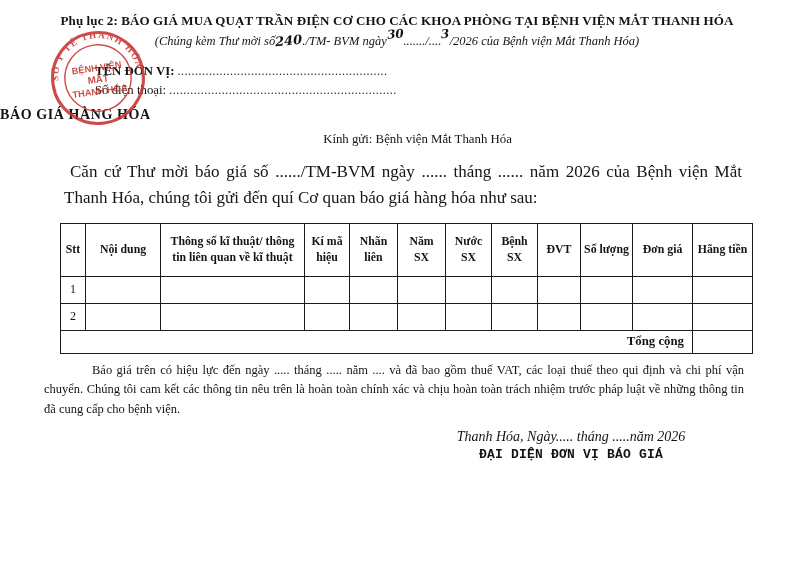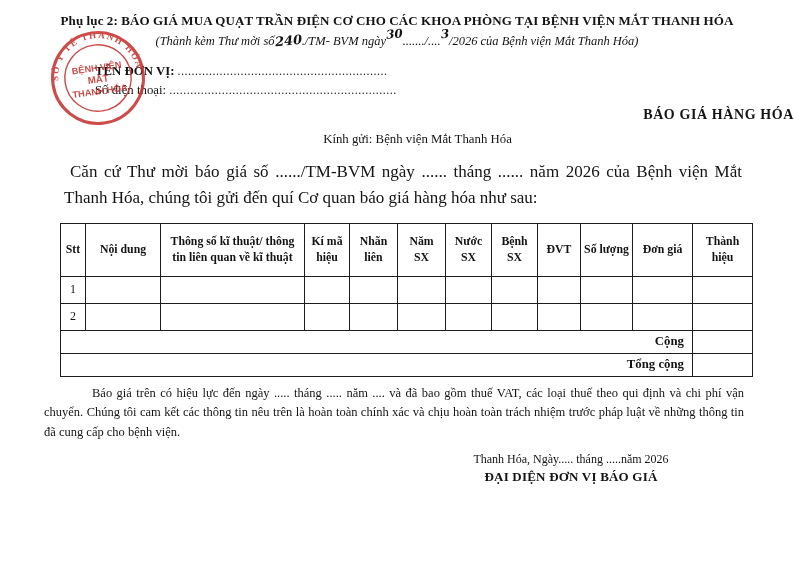--- a/index.html
+++ b/index.html
@@ -16,21 +16,21 @@
   .title-line { font-weight:bold; font-size:13px; letter-spacing:.1px; white-space:nowrap; }
   .attachment-line { margin-top:4px; font-style:italic; font-size:12.5px; }
   .hw { font-family:"DejaVu Serif", serif; font-style:italic; font-weight:bold; font-size:13px; display:inline-block; transform:rotate(-5deg); }
   .hw-sup { position:relative; top:-7px; font-size:12px; }
 
   .org-fields { margin:13px 0 0 95px; font-size:12.8px; line-height:19px; }
   .org-fields .row { white-space:nowrap; }
   .org-fields .lbl-bold { font-weight:bold; }
   .org-fields .dots { font-size:12px; letter-spacing:.5px; color:#222; }
 
-  .doc-heading { margin-top:7px; text-align:right; font-weight:bold; font-size:14px; letter-spacing:.6px;margin-left:36px; }
+  .doc-heading { margin-top:7px; text-align:left; font-weight:bold; font-size:14px; letter-spacing:.6px; }
   .salutation { margin-top:9px; text-align:center; font-size:12.8px;padding-left:41px; }
 
   .intro { margin:12px 52px 0 64px; font-size:17px; line-height:1.55; text-align:justify; text-indent:6px; }
 
   table.quote {
     margin:11px 0 0 60px;
     width:692px;
     border-collapse:collapse;
     table-layout:fixed;
     font-size:11.5px;
@@ -41,22 +41,22 @@
     vertical-align:middle;
   }
   table.quote th { font-weight:bold; text-align:center; height:53px; line-height:1.3; font-size:11.8px; }
   table.quote td.data { height:27px; text-align:center; font-size:12px; }
   table.quote td.sum-label { height:23px; text-align:right; font-weight:bold; font-size:12.8px; padding-right:8px; }
   table.quote td.sum-val { height:23px; }
 
   .terms { margin:7px 50px 0 44px; font-size:12.5px; line-height:1.58; text-align:justify; text-indent:48px; }
 
   .signature { margin:9px 0 0 438px; width:266px; text-align:center; }
-  .sig-place { font-size:12px; }
-  .sig-title { margin-top:2px; font-weight:bold; font-size:13px; letter-spacing:.2px; }
+  .sig-place { font-style:italic; font-size:14px; }
+  .sig-title { margin-top:2px; font-weight:bold; font-size:13px; letter-spacing:.2px;font-family:Liberation Mono, monospace; }
 
   .stamp {
     position:absolute; left:49px; top:29px;
     width:98px; height:98px;
     transform:rotate(-8deg);
     opacity:.88;
     pointer-events:none;
   }
 </style>
 </head>
@@ -77,21 +77,21 @@
       <text x="48" y="64" text-anchor="middle" font-family="Liberation Sans, sans-serif" font-size="9" font-weight="bold" fill="#c63431">THANH HÓA</text>
     </svg>
   </div>
 
   <div class="title-block">
     <div class="title-line">
       <span>Phụ lục 2:</span>
       <span>BÁO GIÁ MUA QUẠT TRẦN ĐIỆN CƠ CHO CÁC KHOA PHÒNG TẠI BỆNH VIỆN MẮT THANH HÓA</span>
     </div>
     <div class="attachment-line">
-      <span>(Thành kèm Thư mời số</span><span class="hw">240</span><span>./TM- BVM ngày</span><span class="hw hw-sup">30</span><span>......./....</span><span class="hw hw-sup">3</span><span>/2026 của Bệnh viện Mắt Thanh Hóa)</span>
+      <span>(Chúng kèm Thư mời số</span><span class="hw">240</span><span>./TM- BVM ngày</span><span class="hw hw-sup">30</span><span>......./....</span><span class="hw hw-sup">3</span><span>/2026 của Bệnh viện Mắt Thanh Hóa)</span>
     </div>
   </div>
 
   <div class="org-fields">
     <div class="row">
       <span class="lbl-bold">TÊN ĐƠN VỊ:</span>
       <span class="dots">............................................................</span>
     </div>
     <div class="row">
       <span>Số điện thoại:</span>
@@ -125,21 +125,21 @@
         <th>Nội dung</th>
         <th>Thông số kĩ thuật/ thông tin liên quan về kĩ thuật</th>
         <th>Kí mã hiệu</th>
         <th>Nhãn liên</th>
         <th>Năm SX</th>
         <th>Nước SX</th>
         <th>Bệnh SX</th>
         <th>ĐVT</th>
         <th>Số lượng</th>
         <th>Đơn giá</th>
-        <th>Thành hiệu</th>
+        <th>Hãng tiền</th>
       </tr>
     </thead>
     <tbody>
       <tr>
         <td class="data">1</td>
         <td class="data"></td>
         <td class="data"></td>
         <td class="data"></td>
         <td class="data"></td>
         <td class="data"></td>
@@ -158,24 +158,20 @@
         <td class="data"></td>
         <td class="data"></td>
         <td class="data"></td>
         <td class="data"></td>
         <td class="data"></td>
         <td class="data"></td>
         <td class="data"></td>
         <td class="data"></td>
       </tr>
       <tr>
-        <td class="sum-label" colspan="11">Cộng</td>
-        <td class="sum-val"></td>
-      </tr>
-      <tr>
         <td class="sum-label" colspan="11">Tổng cộng</td>
         <td class="sum-val"></td>
       </tr>
     </tbody>
   </table>
 
   <div class="terms">Báo giá trên có hiệu lực đến  ngày ..... tháng ..... năm .... và đã bao gồm thuế VAT, các loại thuế theo qui định và chi phí vận chuyển. Chúng tôi cam kết các thông tin nêu trên là hoàn toàn chính xác và chịu hoàn toàn trách nhiệm trước pháp luật về những thông tin đã cung cấp cho bệnh viện.</div>
 
   <div class="signature">
     <div class="sig-place">Thanh Hóa, Ngày..... tháng .....năm 2026</div>

